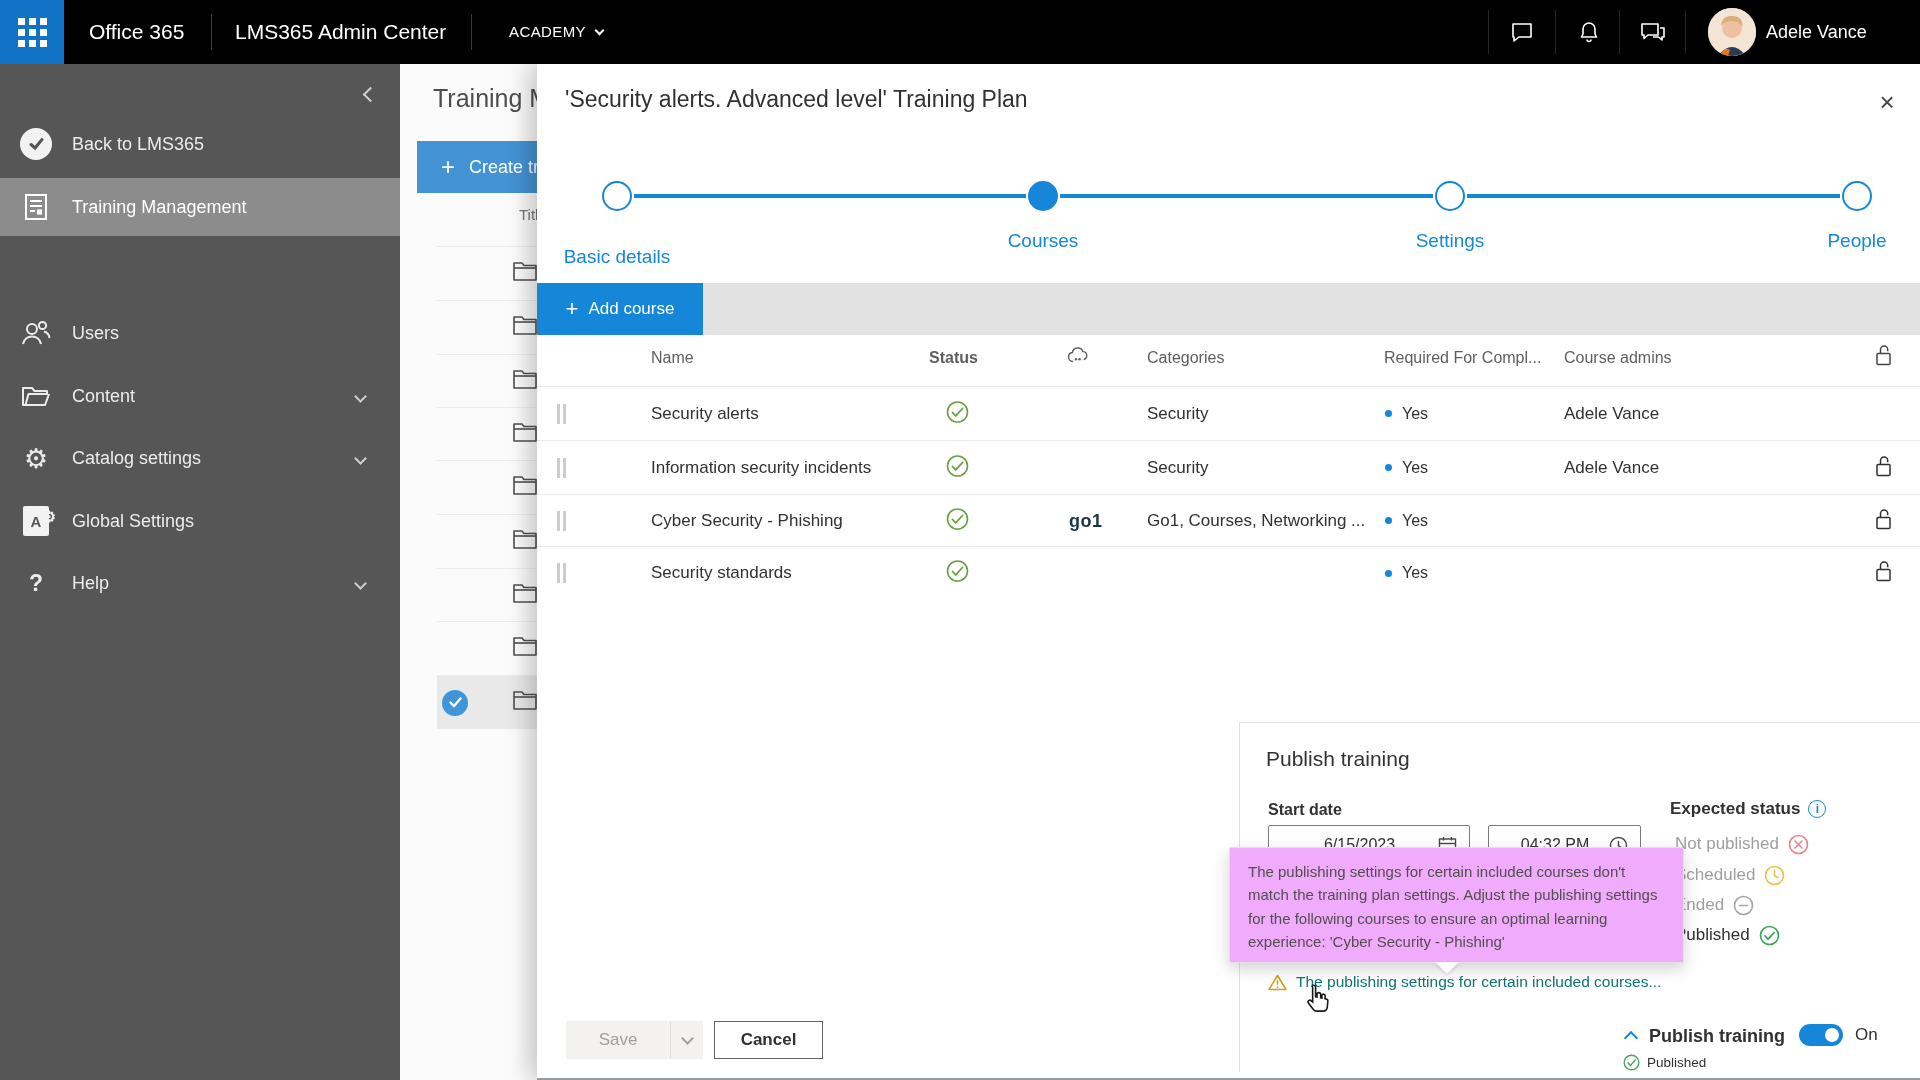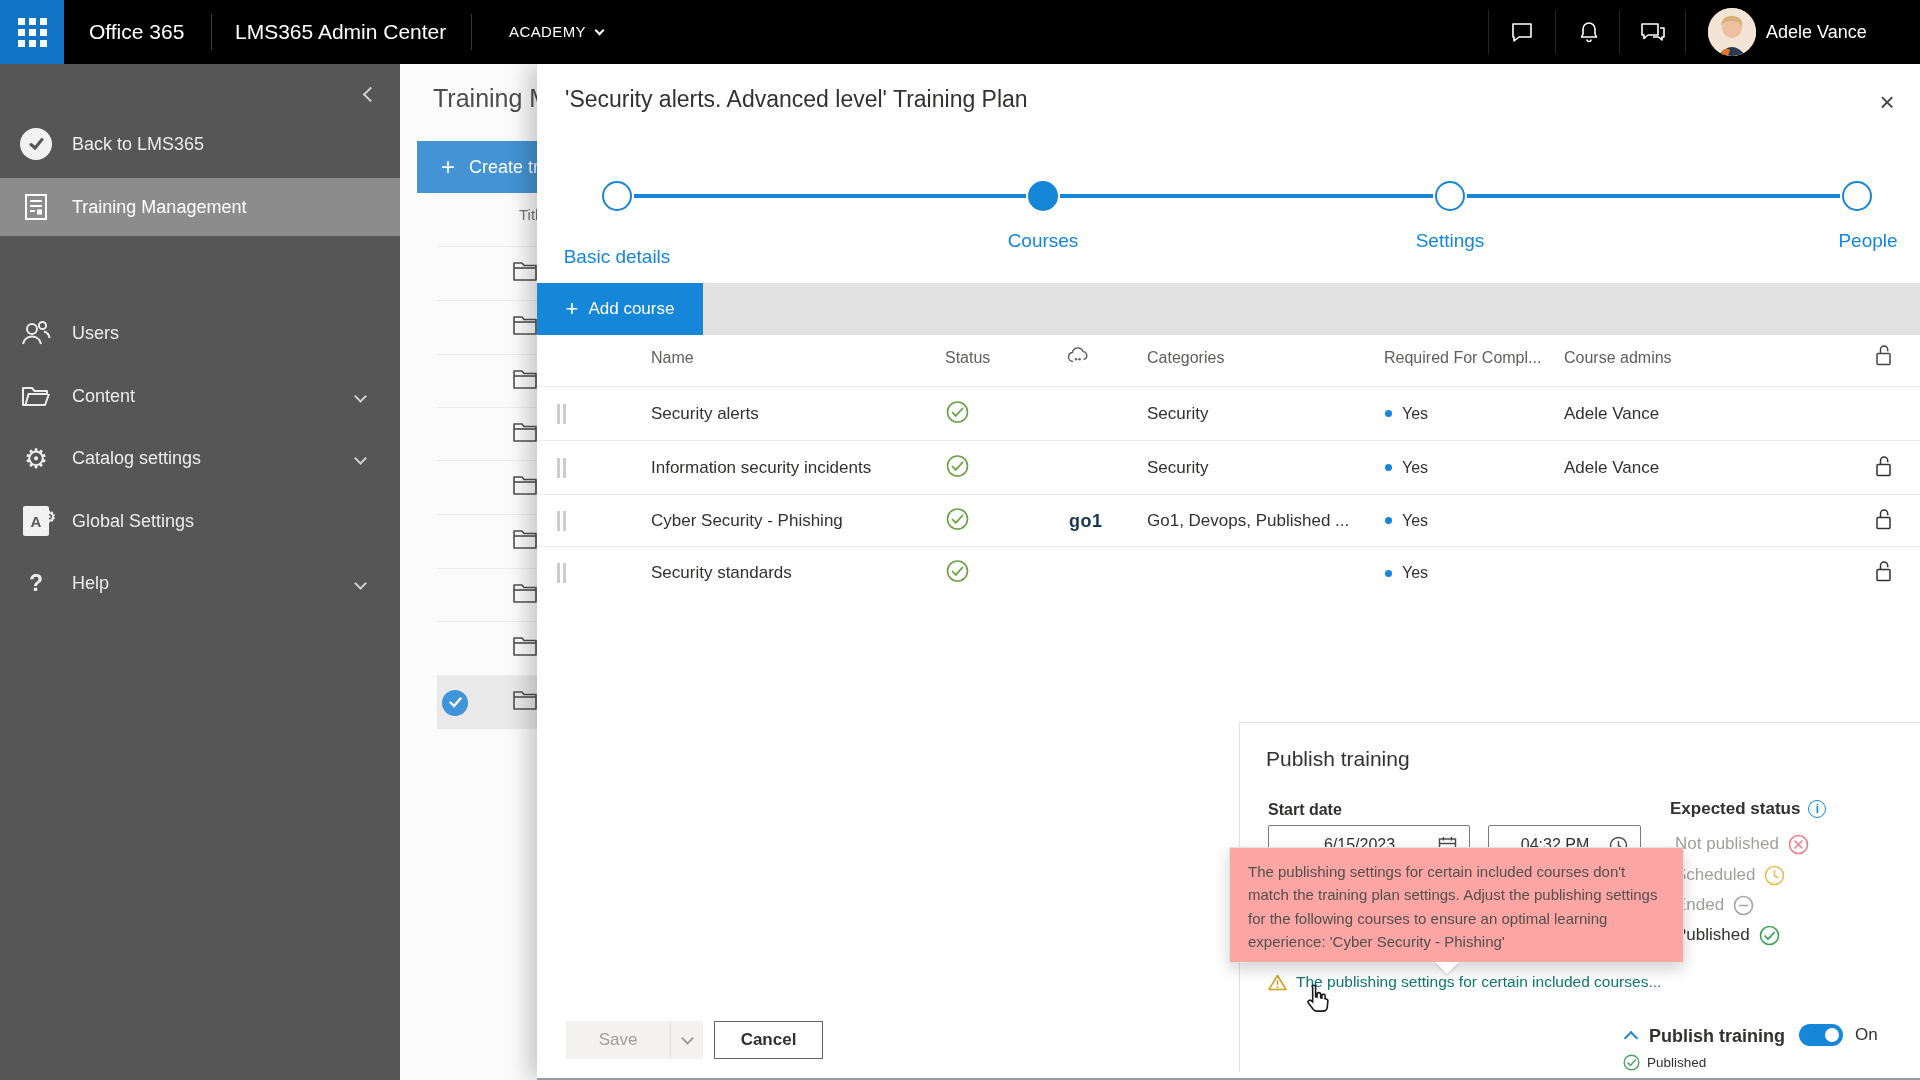--- a/index.html
+++ b/index.html
@@ -111,21 +111,21 @@
                display:flex; align-items:center; gap:8px; }
   .info-i { width:18px; height:18px; border-radius:50%; border:1.5px solid #1586d8; color:#1586d8; font-size:12px;
             font-weight:bold; display:flex; align-items:center; justify-content:center; font-style:normal; cursor:pointer; }
   .exp-row { position:absolute; left:435px; height:26px; display:flex; align-items:center; gap:9px; font-size:17px; }
   .exp-row .lbl { color:#a19f9d; }
   .exp-row.final .lbl { color:#323130; }
   .warnlink { position:absolute; left:28px; top:250px; display:flex; align-items:center; gap:9px; cursor:pointer; }
   .warnlink .wtxt { font-size:15.5px; color:#0f766e; }
 
   
-  .tooltip { position:absolute; left:692px; top:783px; width:455px; height:116px; background:#fca5a5;
+  .tooltip { position:absolute; left:692px; top:783px; width:455px; height:116px; background:#f0abfc;
              border:1px solid #e2e2e2; border-radius:2px; box-shadow:0 6px 16px rgba(0,0,0,.18);
              padding:12px 18px; z-index:40; }
   .tooltip .ttext { font-size:15px; line-height:1.55; color:#524f4d; }
   .tt-arrow { position:absolute; left:205px; top:114px; width:0; height:0;
               border-left:12px solid transparent; border-right:12px solid transparent; border-top:12px solid #fff;
               filter:drop-shadow(0 2px 1px rgba(0,0,0,.12)); }
 
   
   .btn-save { position:absolute; left:29px; top:957px; width:104px; height:38px; background:#f3f2f1; color:#a19f9d;
               font-size:17px; display:flex; align-items:center; justify-content:center; cursor:pointer; }
@@ -367,30 +367,30 @@
   <div class="step-line" style="left:97px;width:392px;"></div>
   <div class="step-line" style="left:523px;width:373px;"></div>
   <div class="step-line" style="left:930px;width:373px;"></div>
   <div class="step-circle" style="left:65px;"></div>
   <div class="step-circle current" style="left:491px;"></div>
   <div class="step-circle" style="left:898px;"></div>
   <div class="step-circle" style="left:1305px;"></div>
   <div class="step-label" style="left:80px;margin-top:16px;">Basic details</div>
   <div class="step-label" style="left:506px;">Courses</div>
   <div class="step-label" style="left:913px;">Settings</div>
-  <div class="step-label" style="left:1320px;margin-left:11px;">People</div>
+  <div class="step-label" style="left:1320px;">People</div>
 
   <div class="addband"></div>
   <div class="addbtn">
     <span class="plus">+</span>
     <span>Add course</span>
   </div>
 
   <div class="thead-cell" style="left:114px;">Name</div>
-  <div class="thead-cell" style="left:408px;">Status</div>
+  <div class="thead-cell" style="left:392px;font-weight:bold;">Status</div>
   <div class="thead-cell" style="left:530px;top:282px;">
     <svg width="22" height="18" viewBox="0 0 22 18">
       <path d="M6 15.5 a4.5 4.5 0 0 1 -.6-8.95 A5.5 5.5 0 0 1 16 5.6 a4 4 0 0 1 .6 7.9" fill="none" stroke="#605e5c" stroke-width="1.4"></path>
       <circle cx="9" cy="13.3" r="1.2" fill="#605e5c"></circle>
         <circle cx="12.6" cy="13.3" r="1.2" fill="#605e5c"></circle>
     </svg>
   </div>
   <div class="thead-cell" style="left:610px;">Categories</div>
   <div class="thead-cell" style="left:847px;">Required For Compl...</div>
   <div class="thead-cell" style="left:1027px;">Course admins</div>
@@ -436,21 +436,21 @@
   </div>
 
   <div class="trow" style="top:430px;height:52px;">
     <span class="drag-handle"></span>
     <span class="tc tc-name">Cyber Security - Phishing</span>
     <span class="tc tc-status"><svg width="23" height="23" viewBox="0 0 23 23">
           <circle cx="11.5" cy="11.5" r="10" fill="none" stroke="#6aa243" stroke-width="1.6"></circle>
           <path d="M6.5 12 l3.2 3.4 L16.5 8" fill="none" stroke="#6aa243" stroke-width="1.8" stroke-linecap="round"></path>
         </svg></span>
     <span class="tc tc-prov">go1</span>
-    <span class="tc tc-cat">Go1, Devops, Published ...</span>
+    <span class="tc tc-cat">Go1, Courses, Networking ...</span>
     <span class="tc tc-req">
         <span class="req-dot"></span>
         <span>Yes</span>
       </span>
     <span class="tc tc-lock"><svg width="19" height="22" viewBox="0 0 19 22">
           <rect x="2" y="9.5" width="13" height="11" rx="1" fill="none" stroke="#323130" stroke-width="1.5"></rect>
           <path d="M5.5 9.5 V5.5 a3.6 3.6 0 0 1 7.2 0 V7.2" fill="none" stroke="#323130" stroke-width="1.5"></path>
         </svg></span>
   </div>
 

